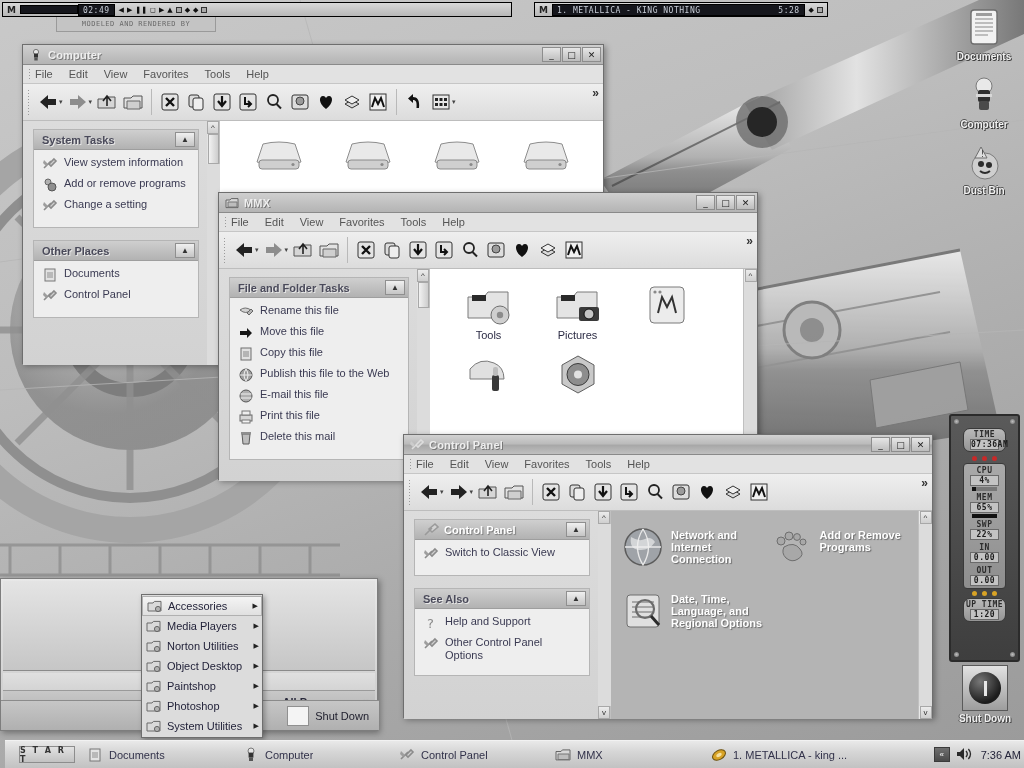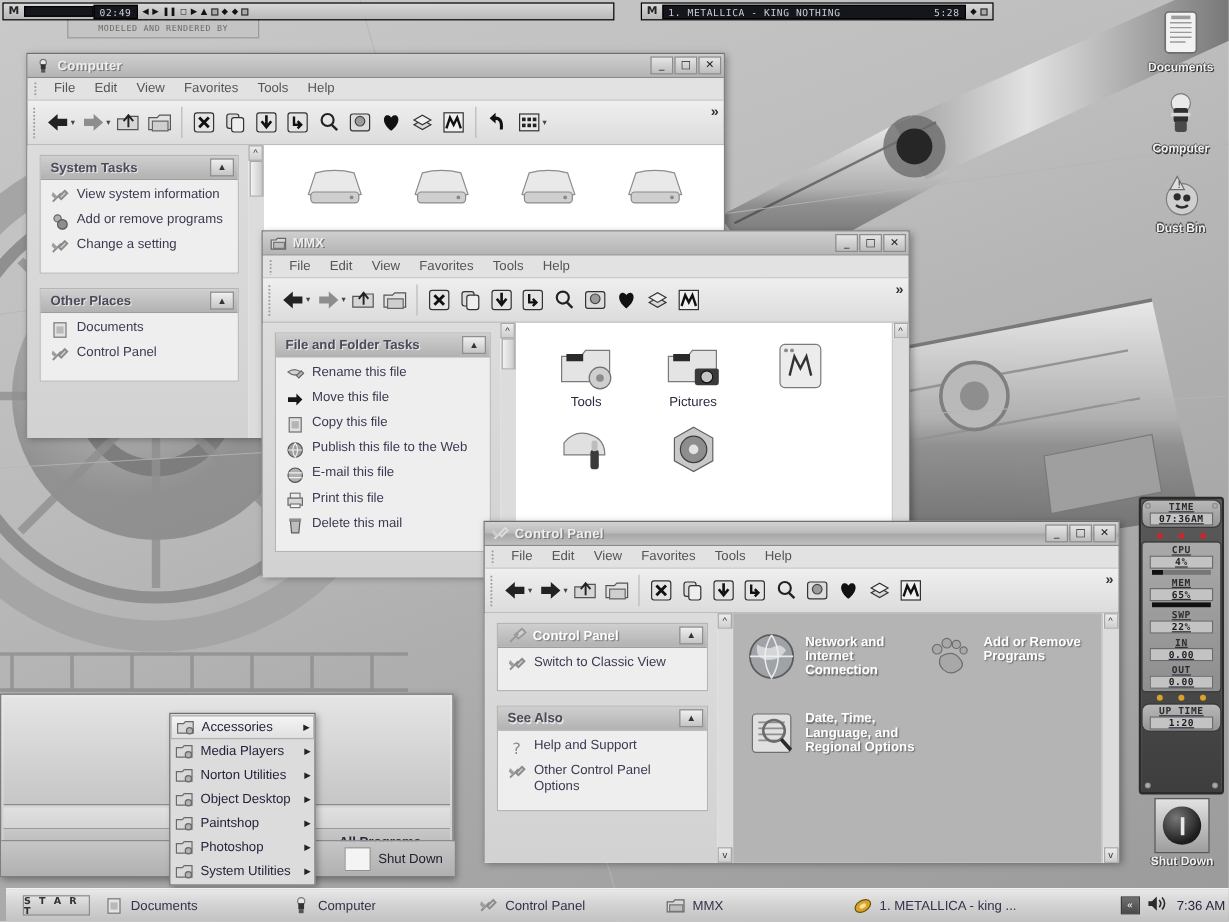--- a/index.html
+++ b/index.html
@@ -80,21 +80,21 @@
   }
   .tbtns { display:flex; gap:1px; }
   .tbtn {
     width:19px;height:15px; border:1px solid #8d8d8d;
     background: linear-gradient(#e6e6e6,#bdbdbd);
     display:flex;align-items:center;justify-content:center;
     font-size:9px; color:#222; font-family:"DejaVu Sans",sans-serif;
   }
   .menubar {
     height:19px; display:flex; align-items:center;
-    background:#e2e2e2; border-bottom:1px solid #c6c6c6; padding-left:14px;
+    background:#e2e2e2; border-bottom:1px solid #c6c6c6; padding-left:4px;
     position:relative;
   }
   .menubar:before{
     content:""; position:absolute; left:5px; top:3px; width:3px; height:13px;
     background-image: radial-gradient(#9b9b9b 40%, transparent 41%);
     background-size:3px 3px;
   }
   .menubar .mi { font-size:11px; color:#555; padding:0 8px; }
   .toolbar {
     height:37px; display:flex; align-items:center;
@@ -201,21 +201,21 @@
   .tbtask .tl { white-space:nowrap; overflow:hidden; text-overflow:ellipsis; }
   #tray { margin-left:auto; display:flex;align-items:center; height:28px;
     padding-right:8px; }
   #tray .tr-chev { width:16px;height:15px;background:linear-gradient(#6f6f6f,#4a4a4a);
     border:1px solid #3b3b3b; color:#fff; font-size:8px;
     display:flex;align-items:center;justify-content:center; margin-right:5px;}
   #tray .clock { font-size:11px; color:#24243a; margin-left:8px; }
   
   #sysmon { position:absolute; left:949px; top:414px; width:71px; height:248px;
     background:linear-gradient(#5a5a5a,#3e3e3e);
-    border:2px solid #2b2b2b; border-radius:3px; padding:0;text-decoration:underline;
+    border:2px solid #2b2b2b; border-radius:3px; padding:12px;
   }
   #sysmon .screw { position:absolute;width:5px;height:5px;border-radius:50%;
     background:radial-gradient(#bdbdbd,#6d6d6d); }
   .sm-cap { background:linear-gradient(#b9b9b9,#959595); border:1px solid #3a3a3a;
     border-radius:7px; text-align:center; padding:1px 0; margin-bottom:2px;}
   .sm-lbl { font-family:"DejaVu Sans Mono",monospace; font-size:8px; font-weight:bold;
     color:#2c2c2c; letter-spacing:0.5px; }
   .sm-val { font-family:"DejaVu Sans Mono",monospace; font-size:8px; font-weight:bold;
     color:#1d1d1d; background:#c3c3c3; border:1px solid #6a6a6a;
     margin:0 6px; text-align:center; letter-spacing:0.5px;}

